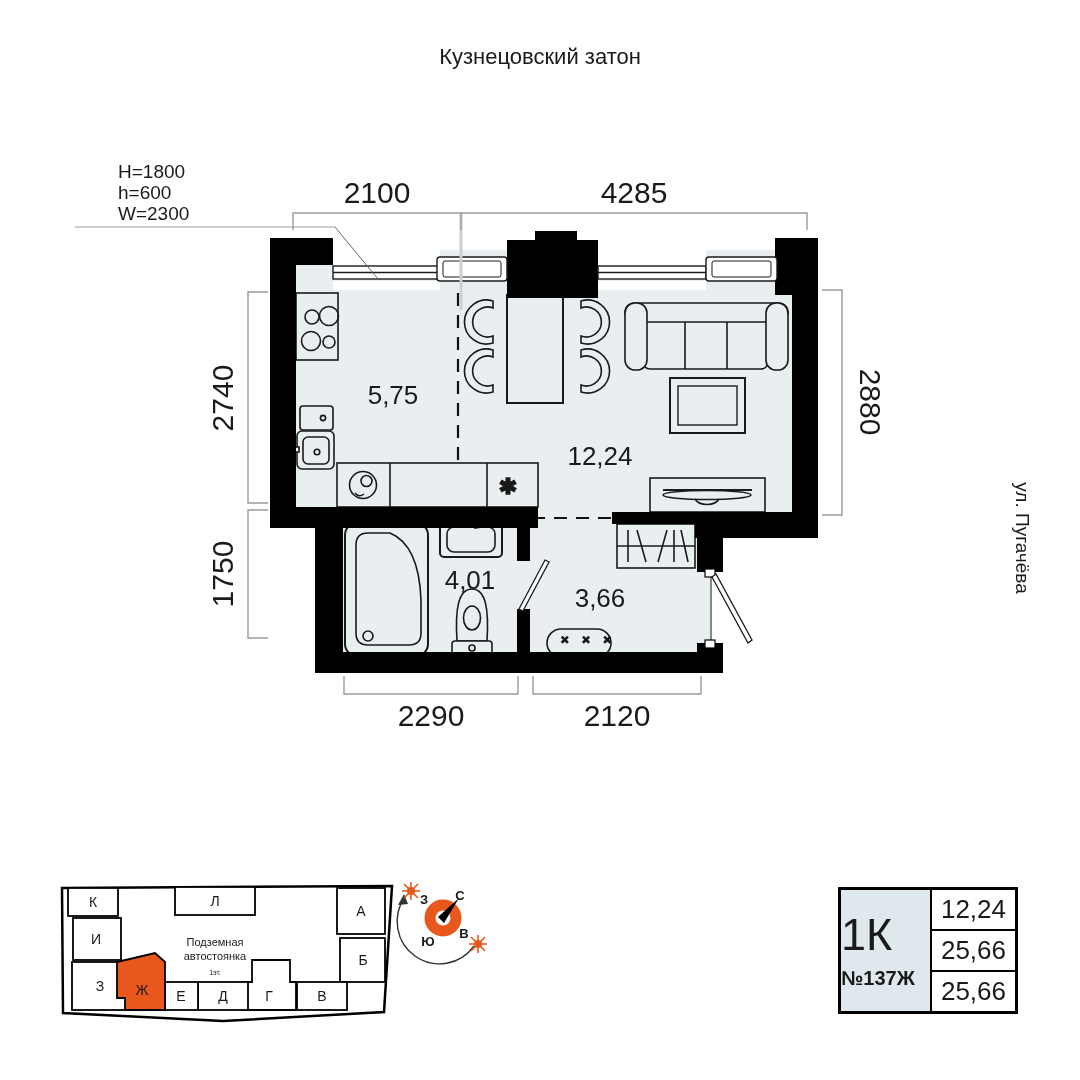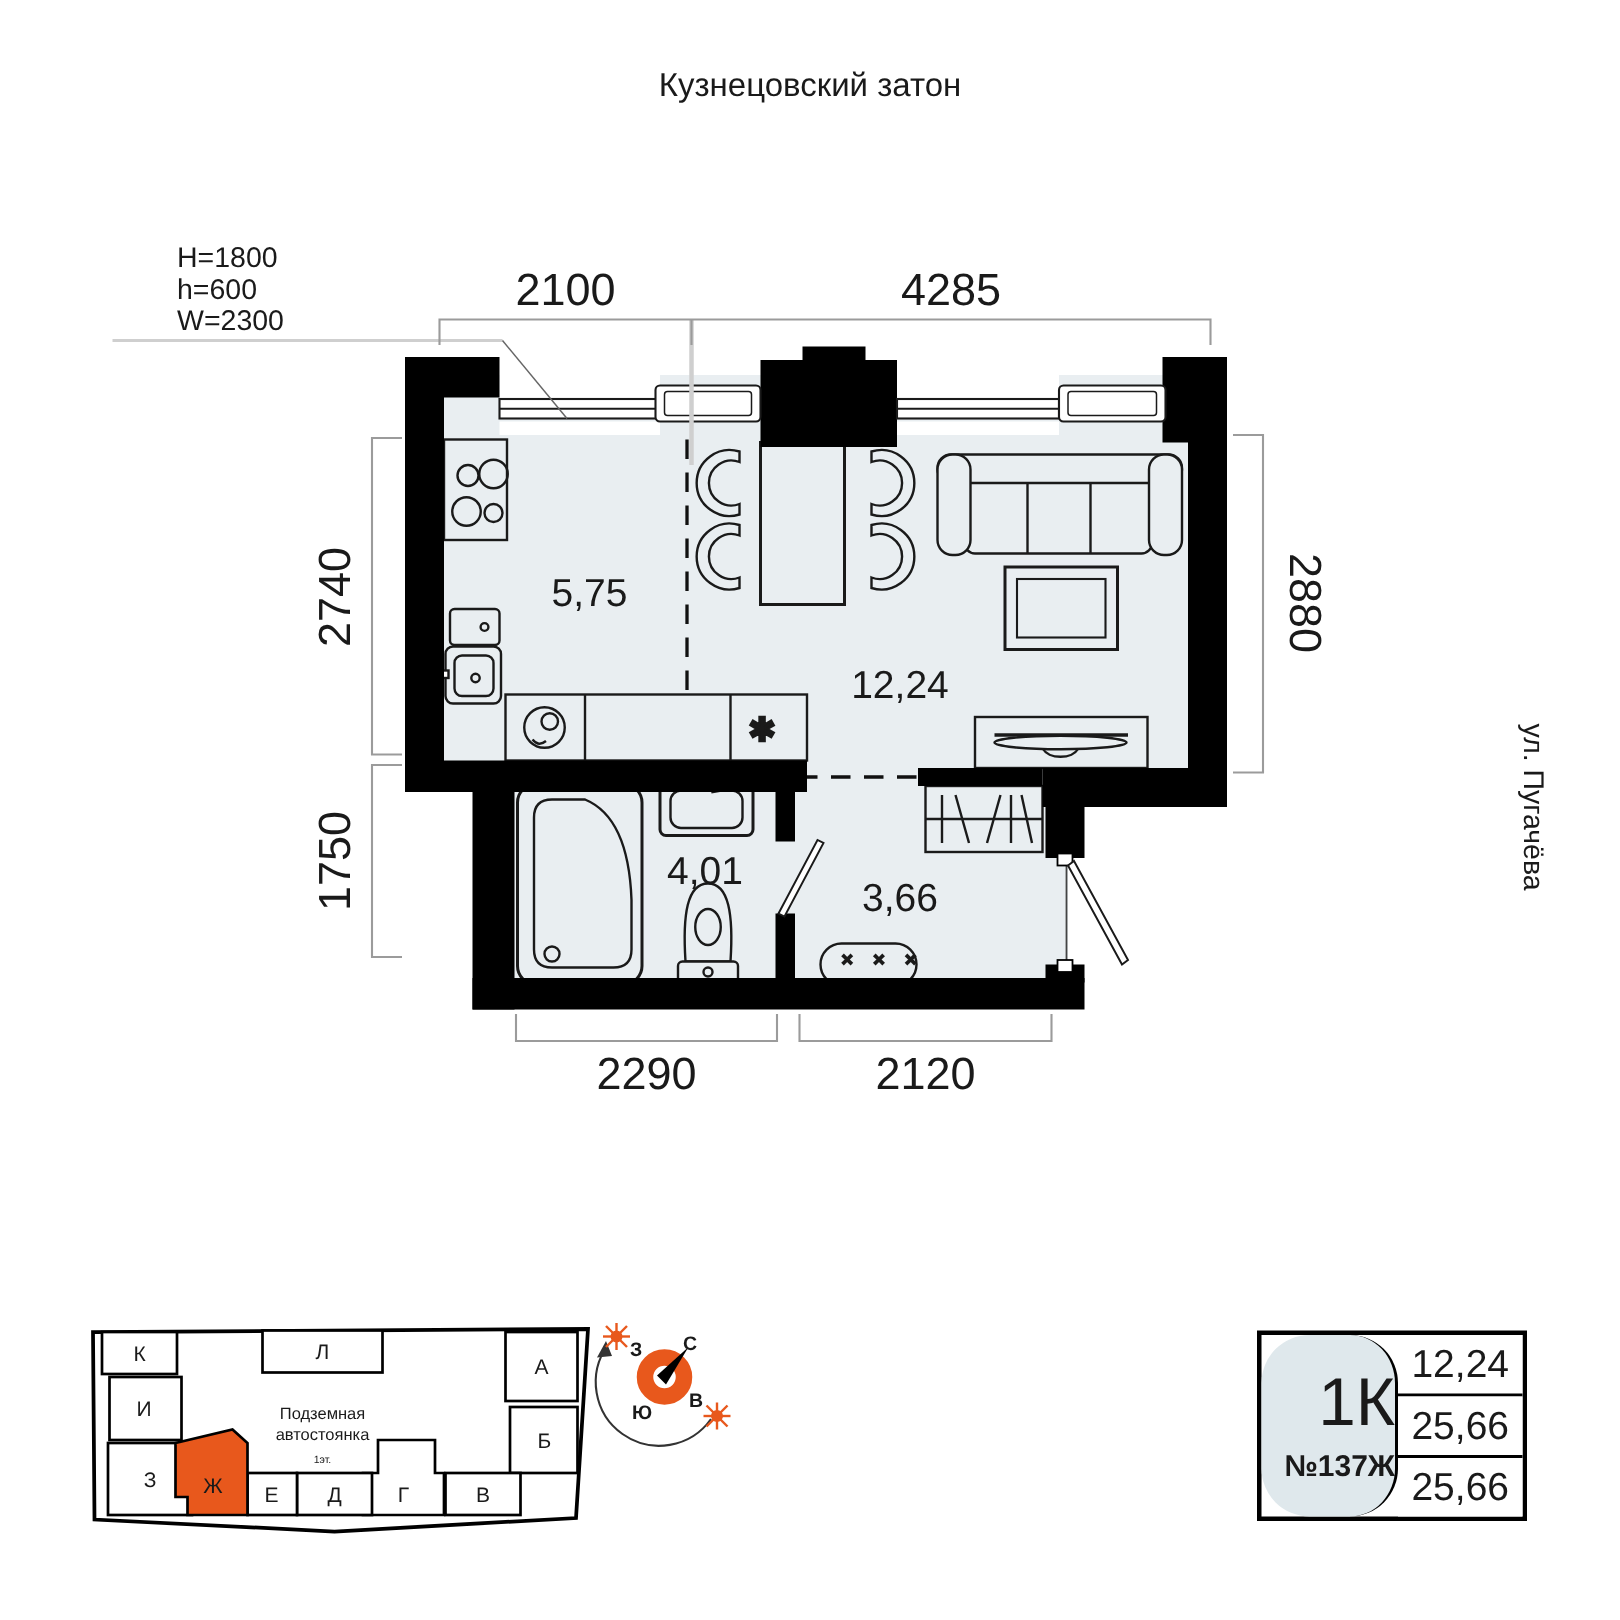--- a/index.html
+++ b/index.html
@@ -12,21 +12,21 @@
   .ann{font-size:19px;}
   .title-txt{font-size:22px;font-weight:500;}
   .street-txt{font-size:19px;}
   .bld{font-size:14px;}
   .tiny{font-size:11px;}
   .micro{font-size:7px;}
   .cmp{font-size:13px;font-weight:600;}
   .sym{font-size:22px;}
   .bench{font-size:13px;letter-spacing:5px;}
   .info-card{position:absolute;left:838px;top:887px;width:180px;height:127px;border:3px solid #000;box-sizing:border-box;display:flex;background:#fff;}
-  .card-left{width:89px;display:flex;flex-direction:column;align-items:flex-end;justify-content:center;gap:10px;border-right:2px solid #000;border-radius:32px;}
+  .card-left{width:89px;display:flex;flex-direction:column;align-items:flex-start;justify-content:center;gap:10px;border-right:2px solid #000;}
   .card-type{font-size:45px;font-weight:500;line-height:1;}
   .card-num{font-size:20px;font-weight:bold;}
   .card-right{flex:1;display:flex;flex-direction:column;}
   .card-cell{flex:1;display:flex;align-items:center;justify-content:center;font-size:26px;background:#fff;border-bottom:2px solid #000;}
   .card-cell:last-child{border-bottom:none;}
 </style>
 </head>
 <body>
 
 <div id="stage">

